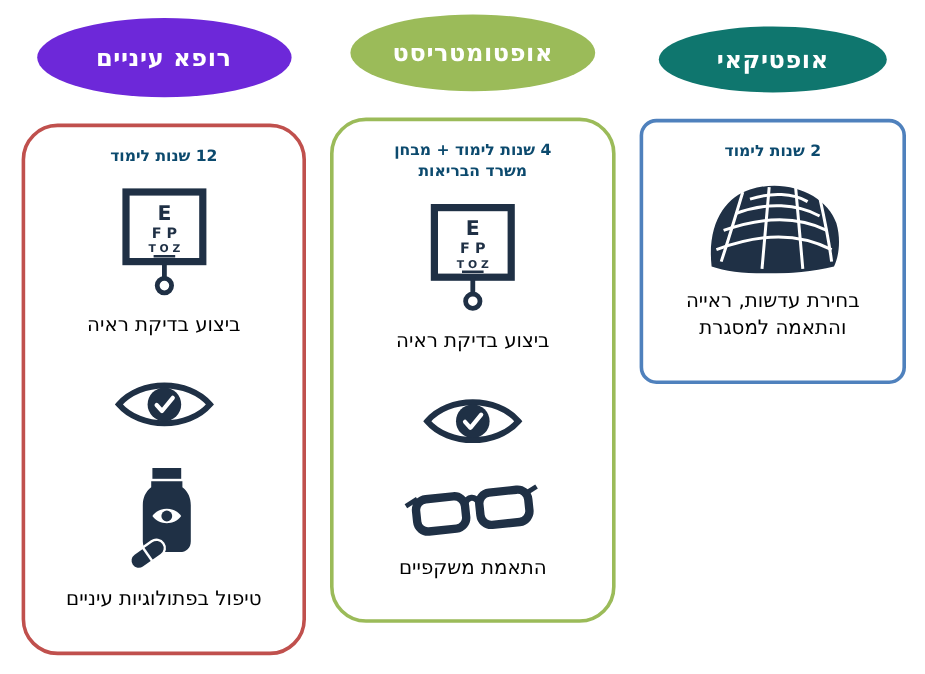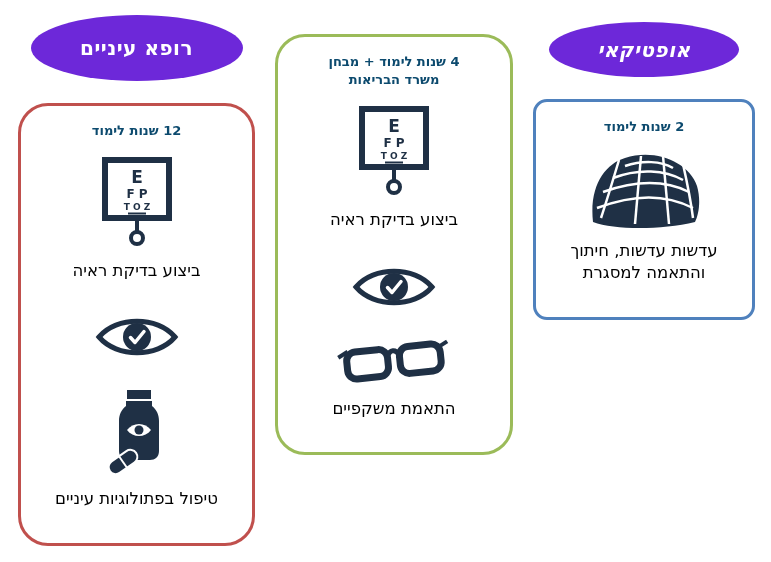--- a/index.html
+++ b/index.html
@@ -39,21 +39,21 @@
   .oval {
     border-radius: 50%;
     display: flex;
     align-items: center;
     justify-content: center;
     color: #ffffff;
     font-weight: bold;
     font-size: 20px;
     letter-spacing: 0.5px;
   }
-  .oval-blue  { background: #6d28d9; width: 190px; height: 55px; font-style: italic; }
+  .oval-blue  { background: #0f766e; width: 190px; height: 55px; }
   .oval-green { background: #9BBB59; width: 204px; height: 64px; }
   .oval-red   { background: #6d28d9; width: 212px; height: 66px; }
 
   .box {
     margin-top: 22px;
     width: 100%;
     box-sizing: border-box;
     border: 3px solid;
     border-radius: 30px;
     padding: 16px 10px 20px 10px;
@@ -108,25 +108,28 @@
               <path d="M18 40 C52 28 80 28 104 40"></path>
               <path d="M28 26 C54 16 80 18 98 28"></path>
               <path d="M40 14 C58 8 76 9 88 16"></path>
               <path d="M34 8 C28 28 22 48 16 66"></path>
               <path d="M56 4 C54 26 52 50 50 72"></path>
               <path d="M78 4 C80 26 82 50 84 72"></path>
               <path d="M98 12 C102 30 106 50 108 66"></path>
             </g>
           </svg>
         </div>
-        <div class="item-label">עדשות עדשות, חיתוך והתאמה למסגרת</div>
+        <div class="item-label">בחירת עדשות, ראייה והתאמה למסגרת</div>
       </div>
     </div>
 
     <div class="column col-optometrist">
+      <div class="oval oval-green">
+        <span>אופטומטריסט</span>
+      </div>
       <div class="box box-green">
         <div class="study">4 שנות לימוד + מבחן משרד הבריאות</div>
 
         <div class="item-icon">
           <svg width="72" height="92" viewBox="0 0 72 92">
             <rect x="4" y="4" width="64" height="58" fill="none" stroke="#1F3045" stroke-width="6"></rect>
             <text x="36" y="27" font-size="17" font-weight="bold" text-anchor="middle" fill="#1F3045">E</text>
             <text x="36" y="42" font-size="12" font-weight="bold" text-anchor="middle" fill="#1F3045">F P</text>
             <text x="36" y="54" font-size="9" font-weight="bold" text-anchor="middle" fill="#1F3045">T O Z</text>
             <line x1="27" y1="57.5" x2="45" y2="57.5" stroke="#1F3045" stroke-width="2"></line>

